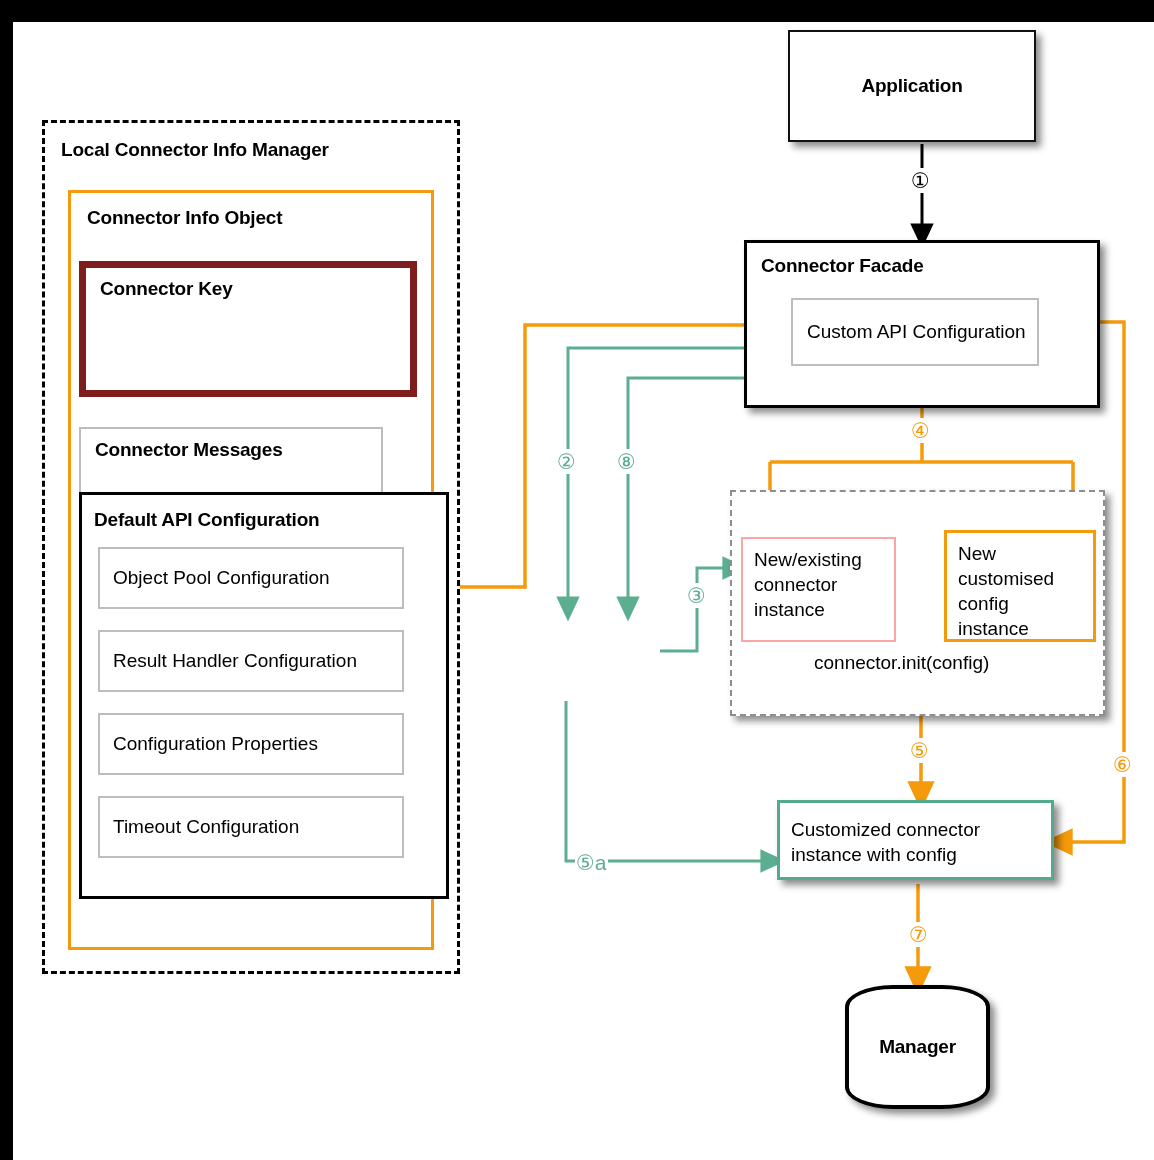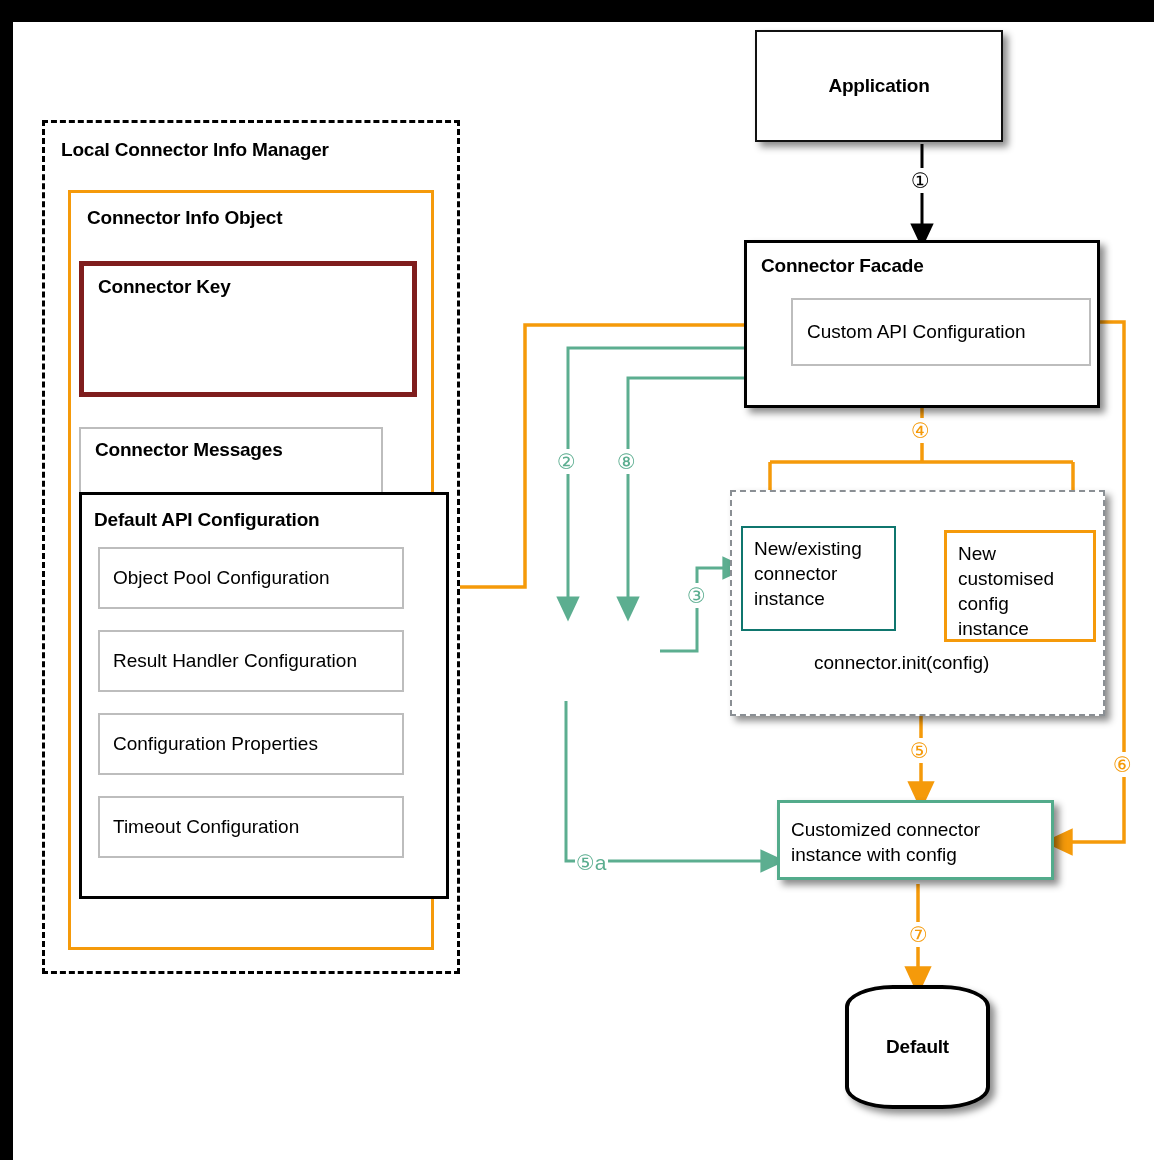--- a/index.html
+++ b/index.html
@@ -52,21 +52,21 @@
     position: absolute; left: 16px; top: 16px;
   }
   #cio {
     left: 68px; top: 190px; width: 366px; height: 760px;
     border: 3px solid #f59a0a;
   }
   #cio-title { position: absolute; left: 16px; top: 14px; }
 
   #ckey {
     left: 79px; top: 261px; width: 338px; height: 136px;
-    border: 5px solid #7f1d1d;
+    border: 7px solid #7f1d1d;
   }
   #ckey-title { position: absolute; left: 14px; top: 10px; }
   #ckey-list {
     position: absolute; left: 14px; top: 38px;
     font-size: 19px; line-height: 25px; color: #000;
   }
 
   #cmsg {
     left: 79px; top: 427px; width: 304px; height: 68px;
     border: 2px solid #bdbdbd;
@@ -89,54 +89,54 @@
     transform: translateY(-50%);
     font-size: 19px; color: #000; white-space: nowrap;
   }
   #cfg0 { top: 52px; }
   #cfg1 { top: 135px; }
   #cfg2 { top: 218px; text-decoration: underline; }
   #cfg3 { top: 301px; }
 
   
   #application {
-    left: 755px; top: 30px; width: 248px; height: 112px;
+    left: 788px; top: 30px; width: 248px; height: 112px;
     border: 2px solid #111;
   }
   #application .lbl {
     position: absolute; left: 0; right: 0; top: 50%;
     transform: translateY(-50%);
     text-align: center;
   }
   #facade {
     left: 744px; top: 240px; width: 356px; height: 168px;
     border: 3px solid #000;
   }
   #facade-title { position: absolute; left: 14px; top: 12px; }
   #capi {
     position: absolute; left: 44px; top: 55px;
-    width: 300px; height: 68px;
+    width: 248px; height: 68px;
     border: 2px solid #bdbdbd;
     background: #fff;
     padding-left: 48px;
   }
   #capi span {
     position: absolute; left: 14px; top: 50%;
     transform: translateY(-50%);
     font-size: 19px; white-space: nowrap;
   }
 
   #dashbox {
     left: 730px; top: 490px; width: 375px; height: 226px;
     border: 2px dashed #8a8f94;
   }
   #newconn {
-    position: absolute; left: 9px; top: 34px;
+    position: absolute; left: 9px; top: 45px;
     width: 155px; height: 105px;
-    border: 2px solid #0f766e; background: #fff;
+    border: 2px solid #fca5a5; background: #fff;
   }
   #newcfg {
     position: absolute; left: 212px; top: 38px;
     width: 152px; height: 112px;
     border: 3px solid #f59a0a; background: #fff;
   }
   .inner-txt {
     position: absolute; left: 11px; top: 8px;
     font-size: 19px; line-height: 25px; color: #000;
   }
@@ -308,16 +308,16 @@
 
 
   <div class="node shadowed" id="custconn">
     <div class="inner-txt">
       <div>Customized connector</div>
       <div>instance with config</div>
     </div>
   </div>
 
   <div class="node shadowed" id="resource">
-    <div class="lbl title-bold">Default</div>
+    <div class="lbl title-bold">Manager</div>
   </div>
 
 </div>
 
 </body></html>

